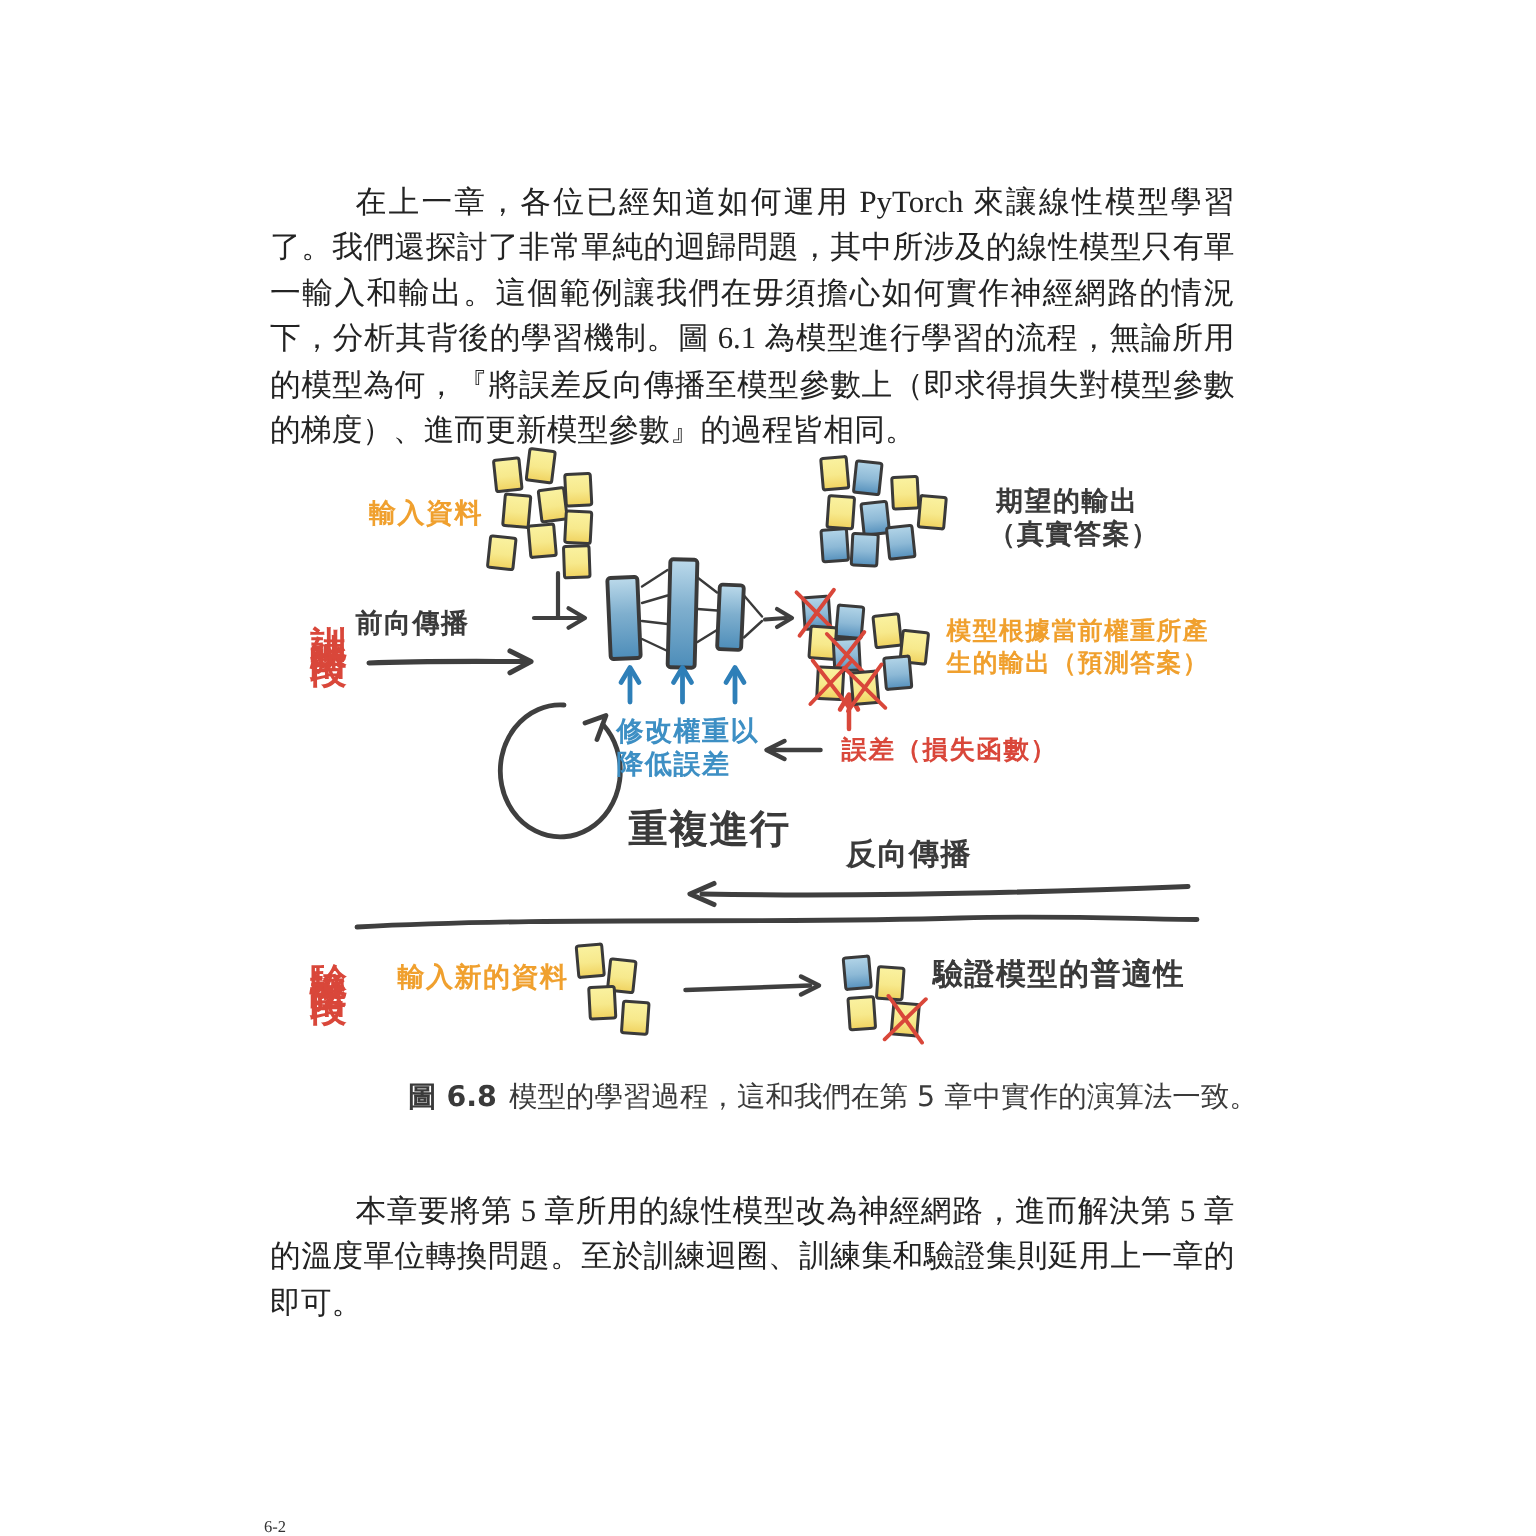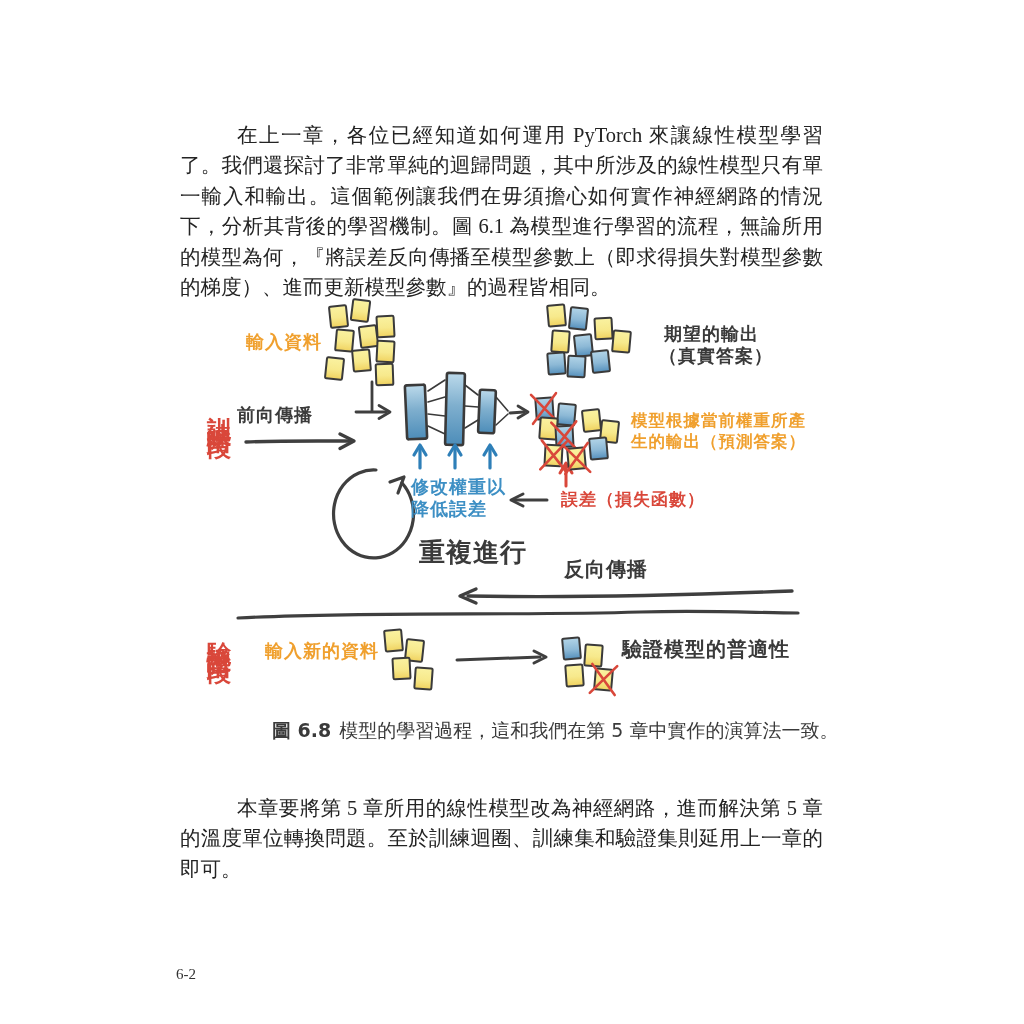--- a/index.html
+++ b/index.html
@@ -13,21 +13,21 @@
        font-weight:bold;letter-spacing:1px;}
   .ink{color:#3a3a3a;}
   .orange{color:#f0a02e;}
   .bluetxt{color:#3d8fc4;}
   .redtxt{color:#d9473a;}
   .stage{writing-mode:vertical-rl;font-size:24px;letter-spacing:6px;color:#d9473a;
          font-family:"DejaVu Sans","Liberation Sans",sans-serif;font-weight:bold;}
   .caption{position:absolute;left:272px;top:718px;font-family:"DejaVu Sans","Liberation Sans",sans-serif;
            font-size:19px;color:#3a3a3a;white-space:nowrap;}
   .caption b{margin-right:8px;}
-  .pagenum{position:absolute;left:176px;top:966px;font-size:15px;color:#333;}
+  .pagenum{position:absolute;left:176px;top:1012px;font-size:11px;color:#333;}
   svg{position:absolute;left:190px;top:285px;}
 </style>
 </head>
 <body>
 
 <div class="page">
 
   <p class="body-par indent" style="left:180px;top:78px;margin-top:42px;">在上一章，各位已經知道如何運用 PyTorch 來讓線性模型學習了。我們還探討了非常單純的迴歸問題，其中所涉及的線性模型只有單一輸入和輸出。這個範例讓我們在毋須擔心如何實作神經網路的情況下，分析其背後的學習機制。圖 6.1 為模型進行學習的流程，無論所用的模型為何，『將誤差反向傳播至模型參數上（即求得損失對模型參數的梯度）、進而更新模型參數』的過程皆相同。</p>
 
   <div class="fig">

